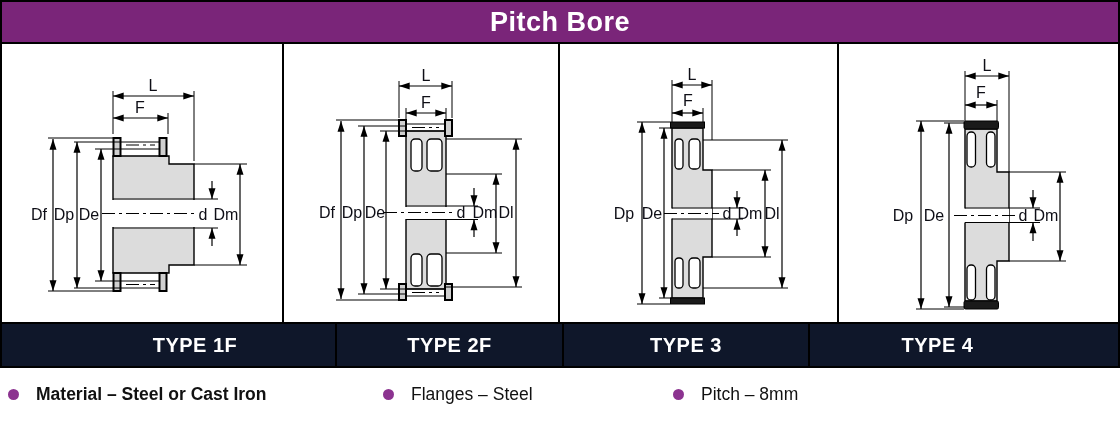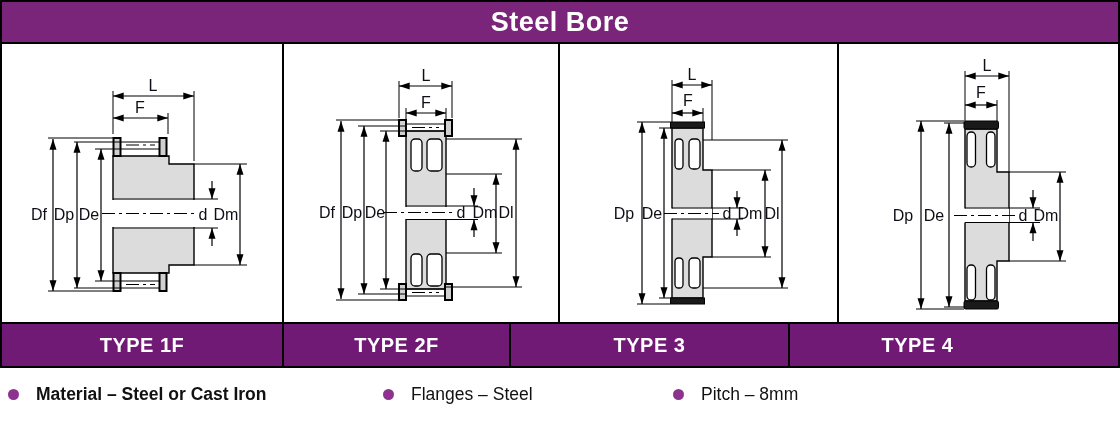--- a/index.html
+++ b/index.html
@@ -15,28 +15,28 @@
     height:40px;background:#7a2579;border-bottom:2px solid #000;
     display:flex;align-items:center;justify-content:center;
   }
   .hdr-title{color:#fff;font-weight:bold;font-size:27px;letter-spacing:.5px;}
   .diagrams{display:flex;height:278px;background:#fff;}
   .panel{height:278px;}
   .p0{width:280px;}
   .p1{width:276px;border-left:2px solid #000;box-sizing:border-box;}
   .p2{width:279px;border-left:2px solid #000;box-sizing:border-box;}
   .p3{width:280px;border-left:2px solid #000;box-sizing:border-box;}
-  .band{display:flex;height:42px;border-top:2px solid #000;background:#701a75;}
+  .band{display:flex;height:42px;border-top:2px solid #000;background:#0f172a;justify-content:center;}
   .band .cell{
     display:flex;align-items:center;justify-content:center;
     color:#fff;font-weight:bold;font-size:20px;letter-spacing:.5px;
   }
   .band .c0{width:280px;}
   .band .c1{width:227px;border-left:2px solid #000;box-sizing:border-box;}
-  .band .c2{width:279px;border-left:2px solid #000;box-sizing:border-box;}
+  .band .c2{width:246px;border-left:2px solid #000;box-sizing:border-box;}
   .band .c3{width:257px;border-left:2px solid #000;box-sizing:border-box;}
   .notes{position:absolute;left:0;top:382px;width:1120px;height:30px;}
   .note{position:absolute;top:0;display:flex;align-items:center;height:24px;}
   .note .dot{width:11px;height:11px;border-radius:50%;background:#8c3390;margin-right:17px;flex:0 0 auto;}
   .note .txt{font-size:17.5px;color:#111;white-space:nowrap;}
   .n0{left:8px;font-weight:bold;} .n1{left:383px;text-align:right;} .n2{left:673px;justify-content:space-between;}
   svg{display:block;}
   svg text{font-family:"Liberation Sans","DejaVu Sans",sans-serif;font-size:16px;fill:#0e0e16;}
   .ol{stroke:#000;stroke-width:1.4;fill:#dcdcdc;}
   .dk{stroke:#000;stroke-width:1;fill:#1a1a1a;}
@@ -47,21 +47,21 @@
   .cl{stroke:#000;stroke-width:1;fill:none;stroke-dasharray:13 4 3 4;}
   .tab{stroke:#000;stroke-width:2;fill:#d0d0d0;}
 </style>
 </head>
 <body>
 
 <div class="sheet">
   <div class="frame">
 
     <div class="hdr">
-      <span class="hdr-title">Steel Bore</span>
+      <span class="hdr-title">Pitch Bore</span>
     </div>
 
     <div class="diagrams">
 
       <div class="panel p0">
         <svg width="280" height="278" viewBox="0 0 280 278">
           <defs>
             <marker id="arr" markerWidth="12" markerHeight="9" refX="11.5" refY="4.5" orient="auto-start-reverse" markerUnits="userSpaceOnUse">
               <path d="M0.8,1 L11.5,4.5 L0.8,8 Z" fill="#000"></path>
             </marker>

